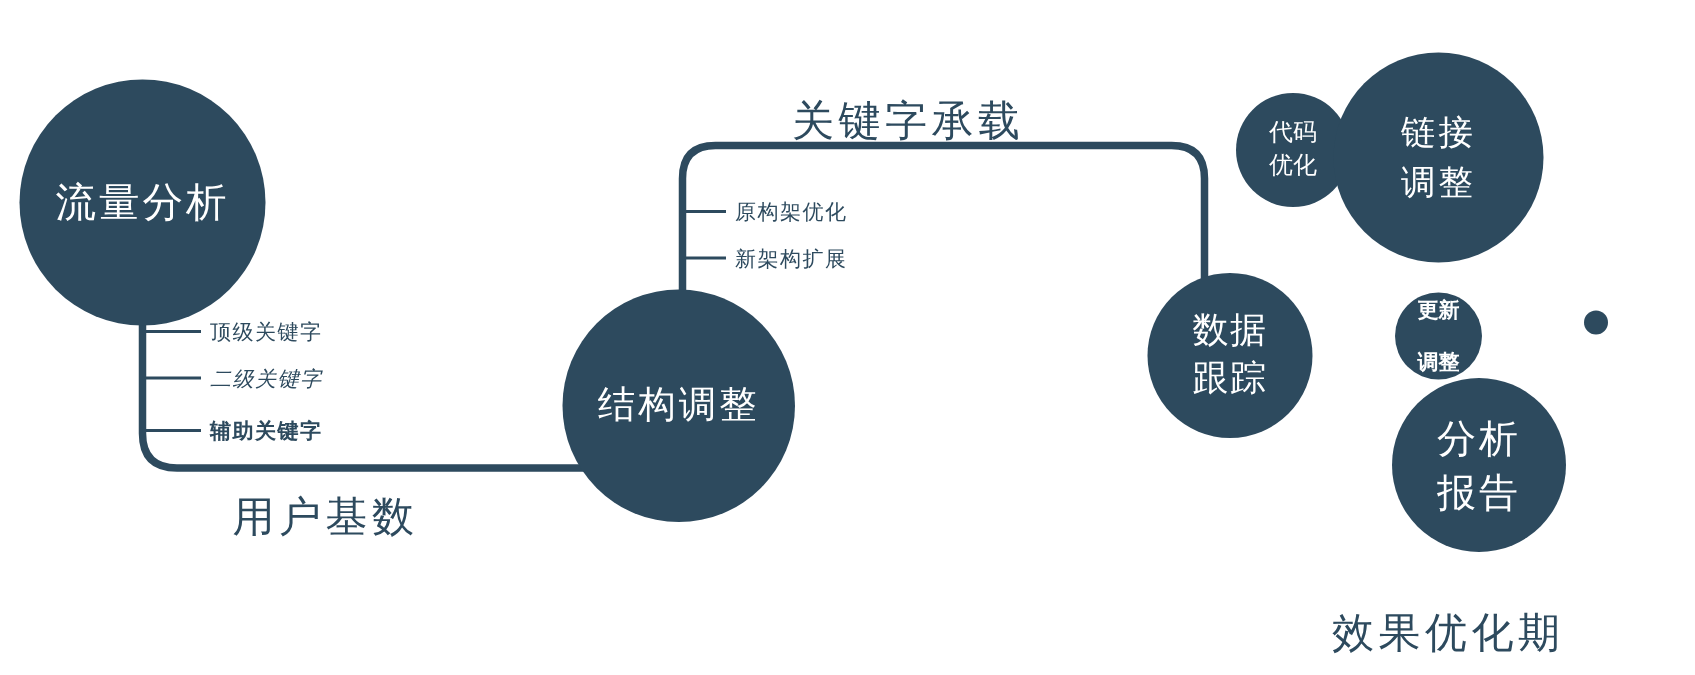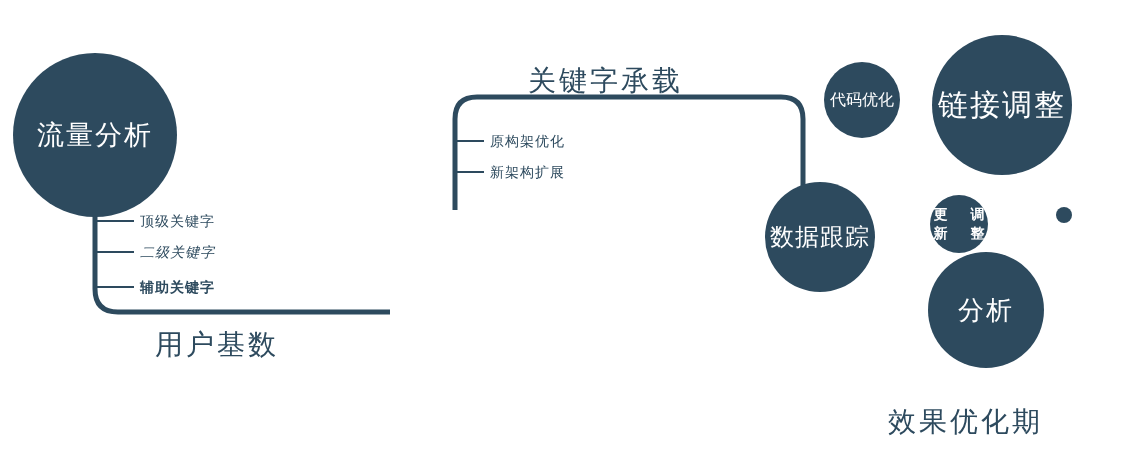--- a/index.html
+++ b/index.html
@@ -9,31 +9,31 @@
   html,body{width:1130px;height:450px;background:#ffffff;overflow:hidden;}
   body{font-family:"Liberation Sans","DejaVu Sans",sans-serif;}
   .canvas{position:relative;width:1130px;height:450px;background:#ffffff;}
   .connectors{position:absolute;left:0;top:0;width:1130px;height:450px;pointer-events:none;}
   .node{
     position:absolute;
     border-radius:50%;
     background:var(--primary);
     color:#ffffff;
     display:flex;
-    flex-direction:row;
+    flex-direction:column;
     align-items:center;
     justify-content:center;
     text-align:center;
     line-height:1.35;
   }
   .node-traffic{left:13px;top:53px;width:164px;height:164px;font-size:27px;letter-spacing:2px;}
   .node-structure{left:375px;top:193px;width:155px;height:155px;font-size:25px;letter-spacing:2px;}
   .node-tracking{left:765px;top:182px;width:110px;height:110px;font-size:24px;letter-spacing:1px;}
   .node-code{left:824px;top:62px;width:76px;height:76px;font-size:16px;line-height:1.4;}
-  .node-link{left:932px;top:35px;width:140px;height:140px;font-size:30px;letter-spacing:2px;line-height:1.45;}
+  .node-link{left:889px;top:35px;width:140px;height:140px;font-size:23px;letter-spacing:2px;line-height:1.45;}
   .node-update{left:930px;top:195px;width:58px;height:58px;font-size:14px;font-weight:bold;line-height:1.35;gap:16px;}
   .node-report{left:928px;top:252px;width:116px;height:116px;font-size:26px;font-weight:normal;letter-spacing:2px;line-height:1.4;}
   .dot{
     position:absolute;left:1056px;top:207px;width:16px;height:16px;
     border-radius:50%;background:var(--primary);
   }
   .branch-label{
     position:absolute;
     color:var(--primary);
     font-size:14px;
@@ -70,20 +70,23 @@
     <path d="M 455 210 V 119 Q 455 97 477 97 H 781 Q 803 97 803 119 V 190" fill="none" stroke="#2d4a5e" stroke-width="5"></path>
 
     <path d="M 455 141 H 484" fill="none" stroke="#2d4a5e" stroke-width="2"></path>
     <path d="M 455 172 H 484" fill="none" stroke="#2d4a5e" stroke-width="2"></path>
   </svg>
 
   <div class="node node-traffic">
     <span>流量分析</span>
   </div>
 
+  <div class="node node-structure">
+    <span>结构调整</span>
+  </div>
 
   <div class="node node-tracking">
     <span>数据</span>
     <span>跟踪</span>
   </div>
 
   <div class="node node-code">
     <span>代码</span>
     <span>优化</span>
   </div>
@@ -95,20 +98,21 @@
 
   <div class="node node-update">
     <span>更新</span>
     <span>调整</span>
   </div>
 
   <div class="dot"></div>
 
   <div class="node node-report">
     <span>分析</span>
+    <span>报告</span>
   </div>
 
   <div class="branch-label" style="left:140px;top:213px;">顶级关键字</div>
   <div class="branch-label" style="left:140px;top:244px;font-style:italic;">二级关键字</div>
   <div class="branch-label" style="left:140px;top:279px;font-weight:bold;">辅助关键字</div>
 
   <div class="branch-label" style="left:490px;top:133px;">原构架优化</div>
   <div class="branch-label" style="left:490px;top:164px;text-align:right;">新架构扩展</div>
 
   <div class="edge-label edge-keyword">关键字承载</div>

